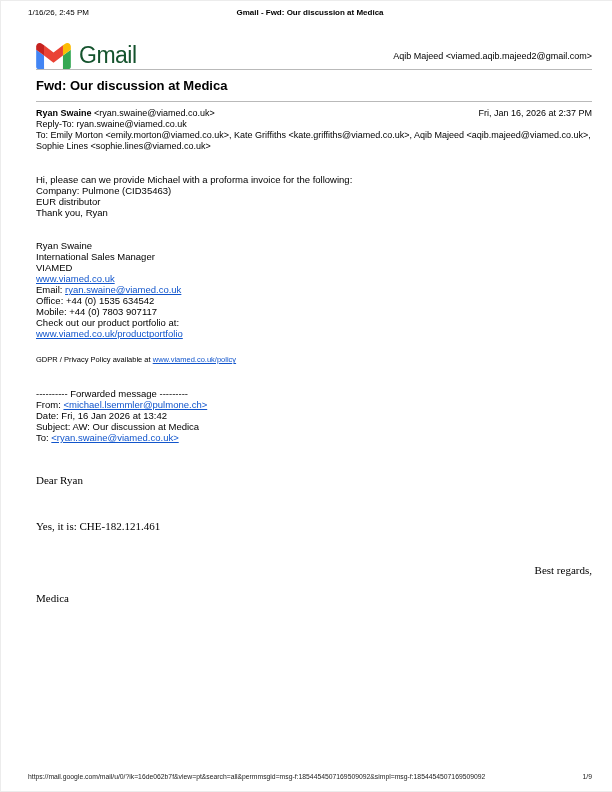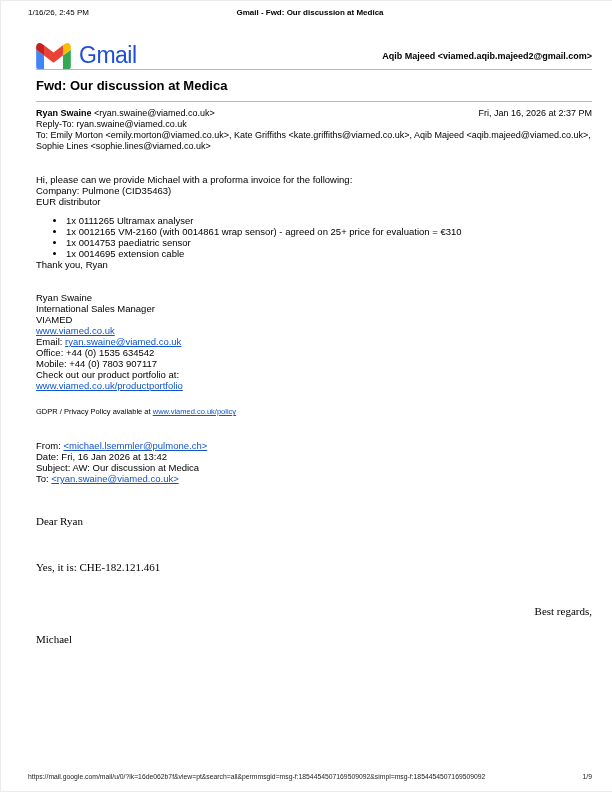--- a/index.html
+++ b/index.html
@@ -13,22 +13,22 @@
     box-shadow: inset 0 0 0 1px #ececec;
     padding-left: 8px;
   }
   .print-header { position: absolute; top: 8px; left: 28px; right: 28px; height: 12px; font-size: 8px; }
   .ph-time { position: absolute; left: 0; top: 0; }
   .ph-title { position: absolute; left: 0; right: 0; text-align: center; font-weight: bold; }
   .content { padding: 0 28px; }
   .gmail-row { display: flex; justify-content: space-between; align-items: center; padding-top: 42px; }
   .logo { display: flex; align-items: center; gap: 8px; }
   .logo svg { width: 35px; height: 26px; display: block; }
-  .logo-text { font-size: 23px; color: #1d4ed8; letter-spacing: -0.5px; }
-  .account { font-size: 9px; font-weight: bold; }
+  .logo-text { font-size: 23px; color: #14532d; letter-spacing: -0.5px; }
+  .account { font-size: 9px; font-weight: normal; }
   hr.rule { border: none; border-top: 1px solid #b9b9b9; margin: 0; }
   .rule-top { margin-top: 14px; }
   .subject { font-size: 13px; font-weight: bold; margin: 8px 0; }
   .meta { font-size: 9px; line-height: 11px; margin-top: 6px; }
   .from-row { display: flex; justify-content: space-between; }
   .bold { font-weight: bold; }
   .body-block { margin-top: 22px; font-size: 9.5px; line-height: 11px; }
   .body-block p { margin: 0; }
   .gap-s { margin-top: 11px; }
   ul.items { margin: 8px 0 0 0; padding-left: 30px; }
@@ -86,53 +86,48 @@
         <span>Fri, Jan 16, 2026 at 2:37 PM</span>
       </div>
       <div>Reply-To: ryan.swaine@viamed.co.uk</div>
       <div>To: Emily Morton &lt;emily.morton@viamed.co.uk&gt;, Kate Griffiths &lt;kate.griffiths@viamed.co.uk&gt;, Aqib Majeed &lt;aqib.majeed@viamed.co.uk&gt;, Sophie Lines &lt;sophie.lines@viamed.co.uk&gt;</div>
     </div>
 
     <div class="body-block">
       <p>Hi, please can we provide Michael with a proforma invoice for the following:</p>
       <p class="gap-s">Company: Pulmone (CID35463)</p>
       <p>EUR distributor</p>
-      <ul class="items">
-          <li>1x 0111265 Ultramax analyser</li>
-          <li>1x 0012165 VM-2160 (with 0014861 wrap sensor) - agreed on 25+ price for evaluation = €310</li>
-          <li>1x 0014753 paediatric sensor</li>
-          <li>1x 0014695 extension cable</li>
-        </ul>
       <p class="thanks">Thank you, Ryan</p>
 
       <div class="signature">
         <p>Ryan Swaine</p>
         <p>International Sales Manager</p>
         <p>VIAMED</p>
         <p><a class="link">www.viamed.co.uk</a></p>
         <p><span>Email: </span><a class="link">ryan.swaine@viamed.co.uk</a></p>
         <p>Office: +44 (0) 1535 634542</p>
         <p>Mobile: +44 (0) 7803 907117</p>
         <p class="portfolio">Check out our product portfolio at:</p>
         <p><a class="link">www.viamed.co.uk/productportfolio</a></p>
         <p class="gdpr"><span>GDPR / Privacy Policy available at </span><a class="link">www.viamed.co.uk/policy</a></p>
       </div>
 
       <div class="fwd-header">
+        <p>---------- Forwarded message ---------</p>
         <p><span>From: </span><a class="link">&lt;michael.lsemmler@pulmone.ch&gt;</a></p>
         <p>Date: Fri, 16 Jan 2026 at 13:42</p>
         <p>Subject: AW: Our discussion at Medica</p>
         <p><span>To: </span><a class="link">&lt;ryan.swaine@viamed.co.uk&gt;</a></p>
       </div>
 
       <div class="fwd-body">
         <p class="fwd-greeting">Dear Ryan</p>
         <p class="fwd-line1">Yes, it is: CHE-182.121.461</p>
         <p class="fwd-closing">Best regards,</p>
-        <p>Michael</p>
+        <p>Medica</p>
       </div>
     </div>
 
   </div>
 
   <div class="footer">
     <span>https://mail.google.com/mail/u/0/?ik=16de062b7f&amp;view=pt&amp;search=all&amp;permmsgid=msg-f:1854454507169509092&amp;simpl=msg-f:1854454507169509092</span>
     <span>1/9</span>
   </div>
 

